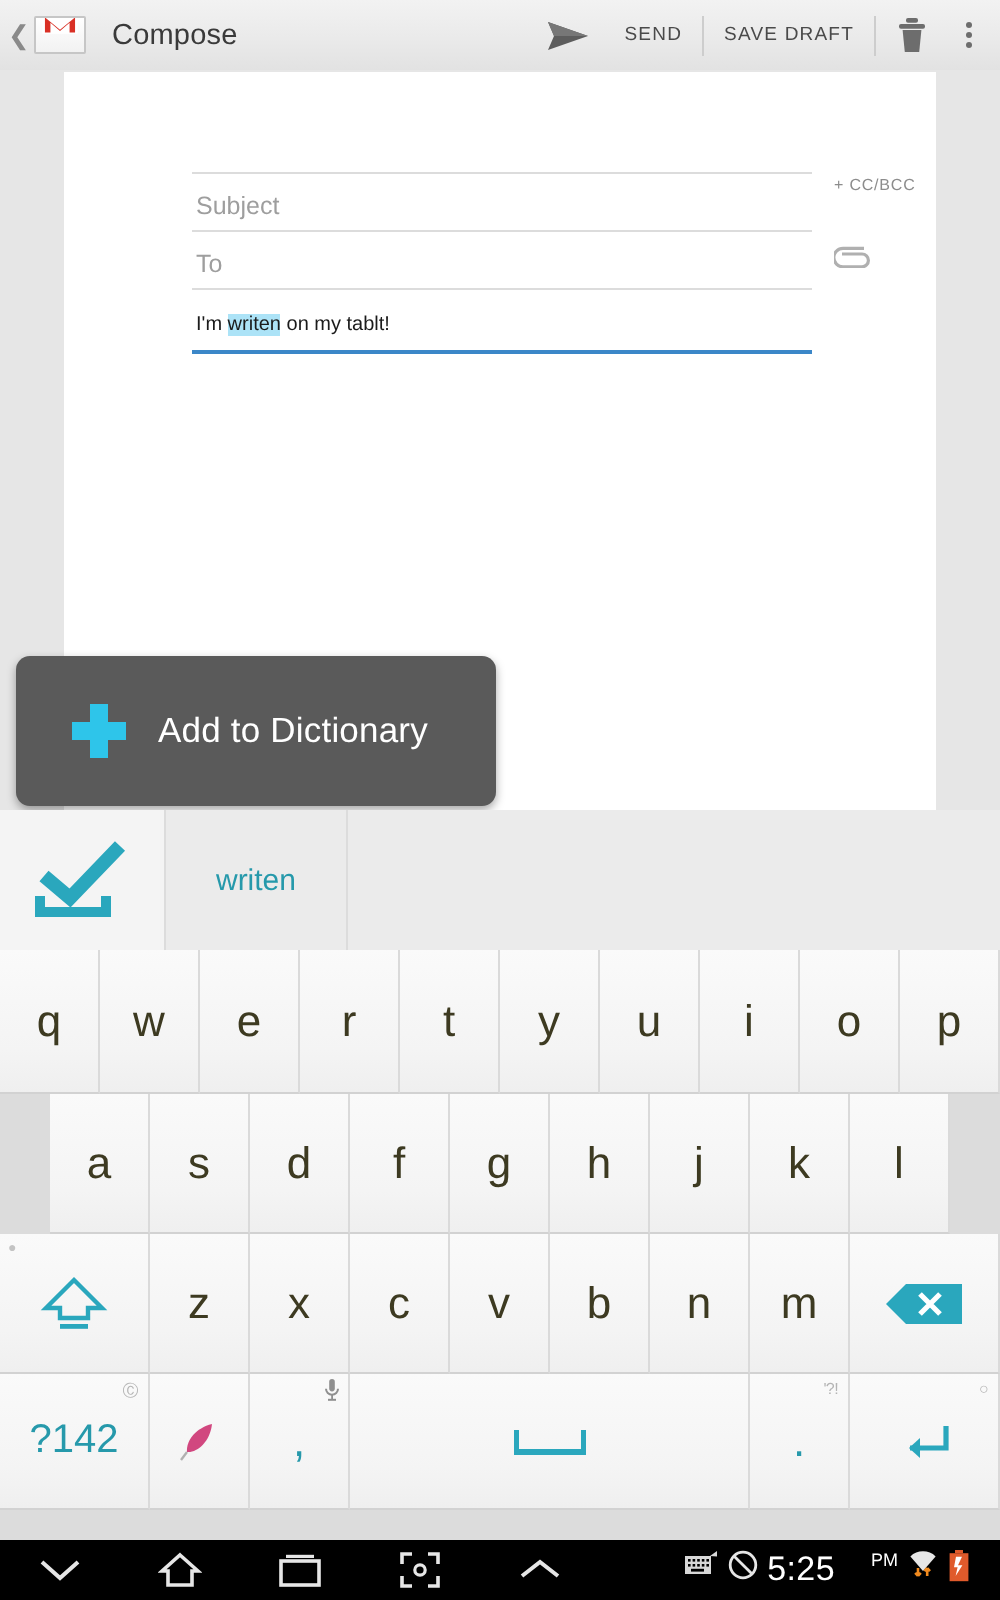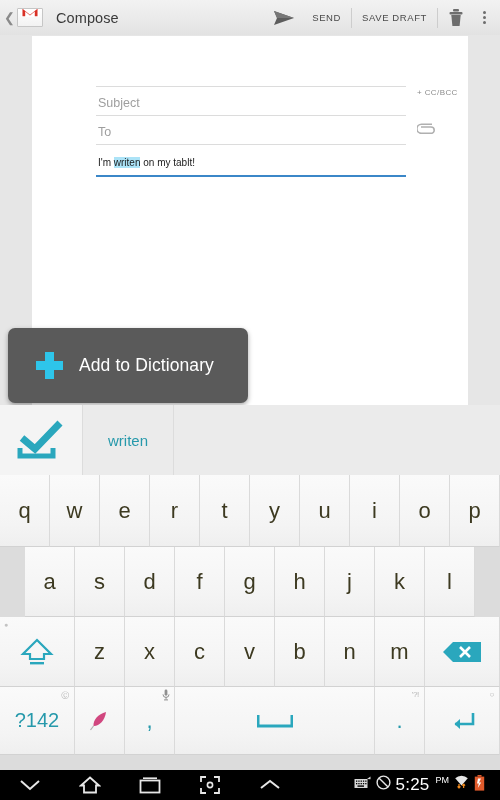--- a/index.html
+++ b/index.html
@@ -150,21 +150,21 @@
 
   
   .navbar{
     position:absolute;left:0;top:770px;width:500px;height:30px;
     background:#000000;display:flex;align-items:center;
   }
   .nav-btn{width:60px;display:flex;align-items:center;justify-content:center;}
   .nav-spacer{flex:1;}
   .status{display:flex;align-items:flex-start;padding-right:15px;gap:5px;}
   .clock{font-size:17px;color:#ffffff;letter-spacing:.2px;}
-  .ampm{font-size:9px;color:#ffffff;margin-left:1px;}
+  .ampm{font-size:9px;color:#ffffff;margin-left:13px;}
 </style>
 </head>
 <body>
 
 <div id="app">
 
   <div class="actionbar">
     <div class="ab-back">❮</div>
     <div class="gmail-logo">
       <svg class="flap" width="26" height="19" viewBox="0 0 26 19">

